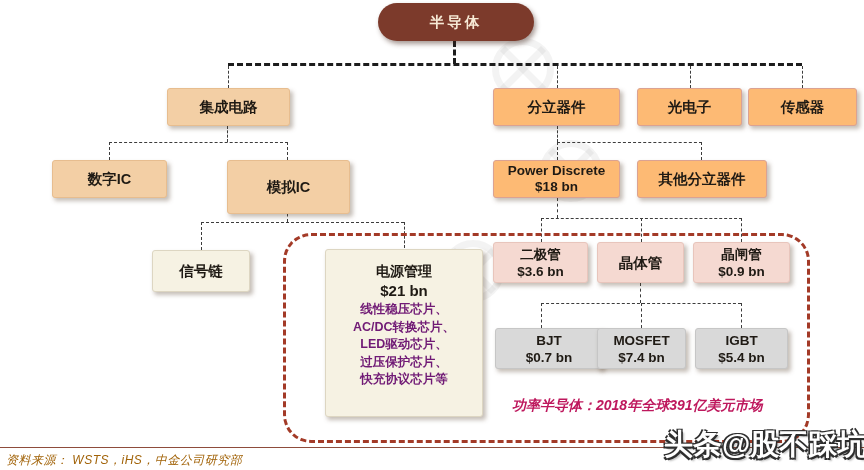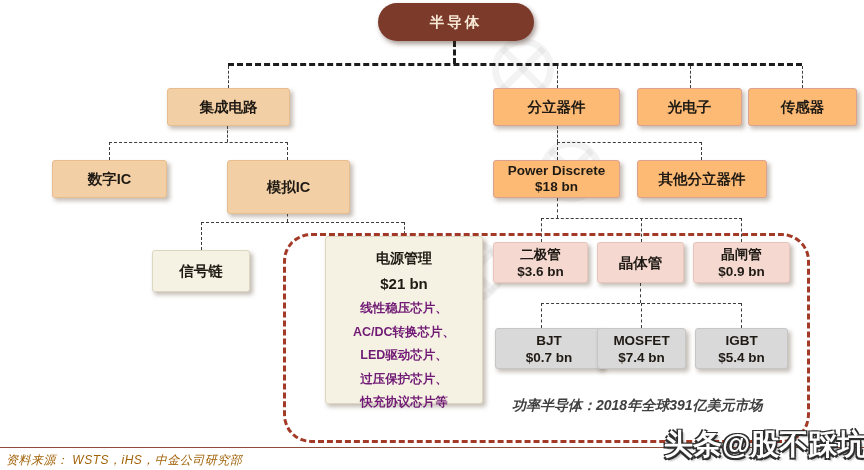--- a/index.html
+++ b/index.html
@@ -38,21 +38,21 @@
   .ch { position:absolute; height:0; border-top:1.5px dashed #3c3c3c; }
   .thickv { border-left:3px dashed #1c1c1c; }
   .thickh { border-top:3px dashed #1c1c1c; }
   
   .power-group {
     position:absolute; left:283px; top:233px; width:527px; height:210px;
     border:3px dashed #a33a27; border-radius:28px; background:transparent;
   }
   .group-note {
     position:absolute; left:512px; top:397px; width:290px;
-    color:#404040; font-weight:bold; font-size:14px; font-style:italic;
+    color:#be185d; font-weight:bold; font-size:14px; font-style:italic;
     white-space:nowrap;
   }
   
   .divider { position:absolute; left:0; top:447px; width:864px; border-top:1px solid #8e4c3b; }
   .source {
     position:absolute; left:6px; top:452px; font-size:12px; font-style:italic;
     color:#a16207; white-space:nowrap; letter-spacing:0.5px;
   }
   .watermark {
     position:absolute; left:664px; top:425px; z-index:10; white-space:nowrap;
@@ -148,21 +148,21 @@
     <span class="val">$18 bn</span>
   </div>
   <div class="node pink" style="left:637px; top:160px; width:130px; height:38px;">
     <span class="lbl">其他分立器件</span>
   </div>
 
   <div class="node cream" style="left:152px; top:250px; width:98px; height:42px;">
     <span class="lbl">信号链</span>
   </div>
 
-  <div class="node cream pm" style="left:325px; top:236px; width:158px; height:168px;gap:6px;">
+  <div class="node cream pm" style="left:325px; top:249px; width:158px; height:168px;">
     <span class="lbl">电源管理</span>
     <span class="val">$21 bn</span>
     <span class="detail">线性稳压芯片、</span>
     <span class="detail">AC/DC转换芯片、</span>
     <span class="detail">LED驱动芯片、</span>
     <span class="detail">过压保护芯片、</span>
     <span class="detail">快充协议芯片等</span>
   </div>
 
   <div class="node lpink small2" style="left:493px; top:242px; width:95px; height:41px; line-height:17px;">

